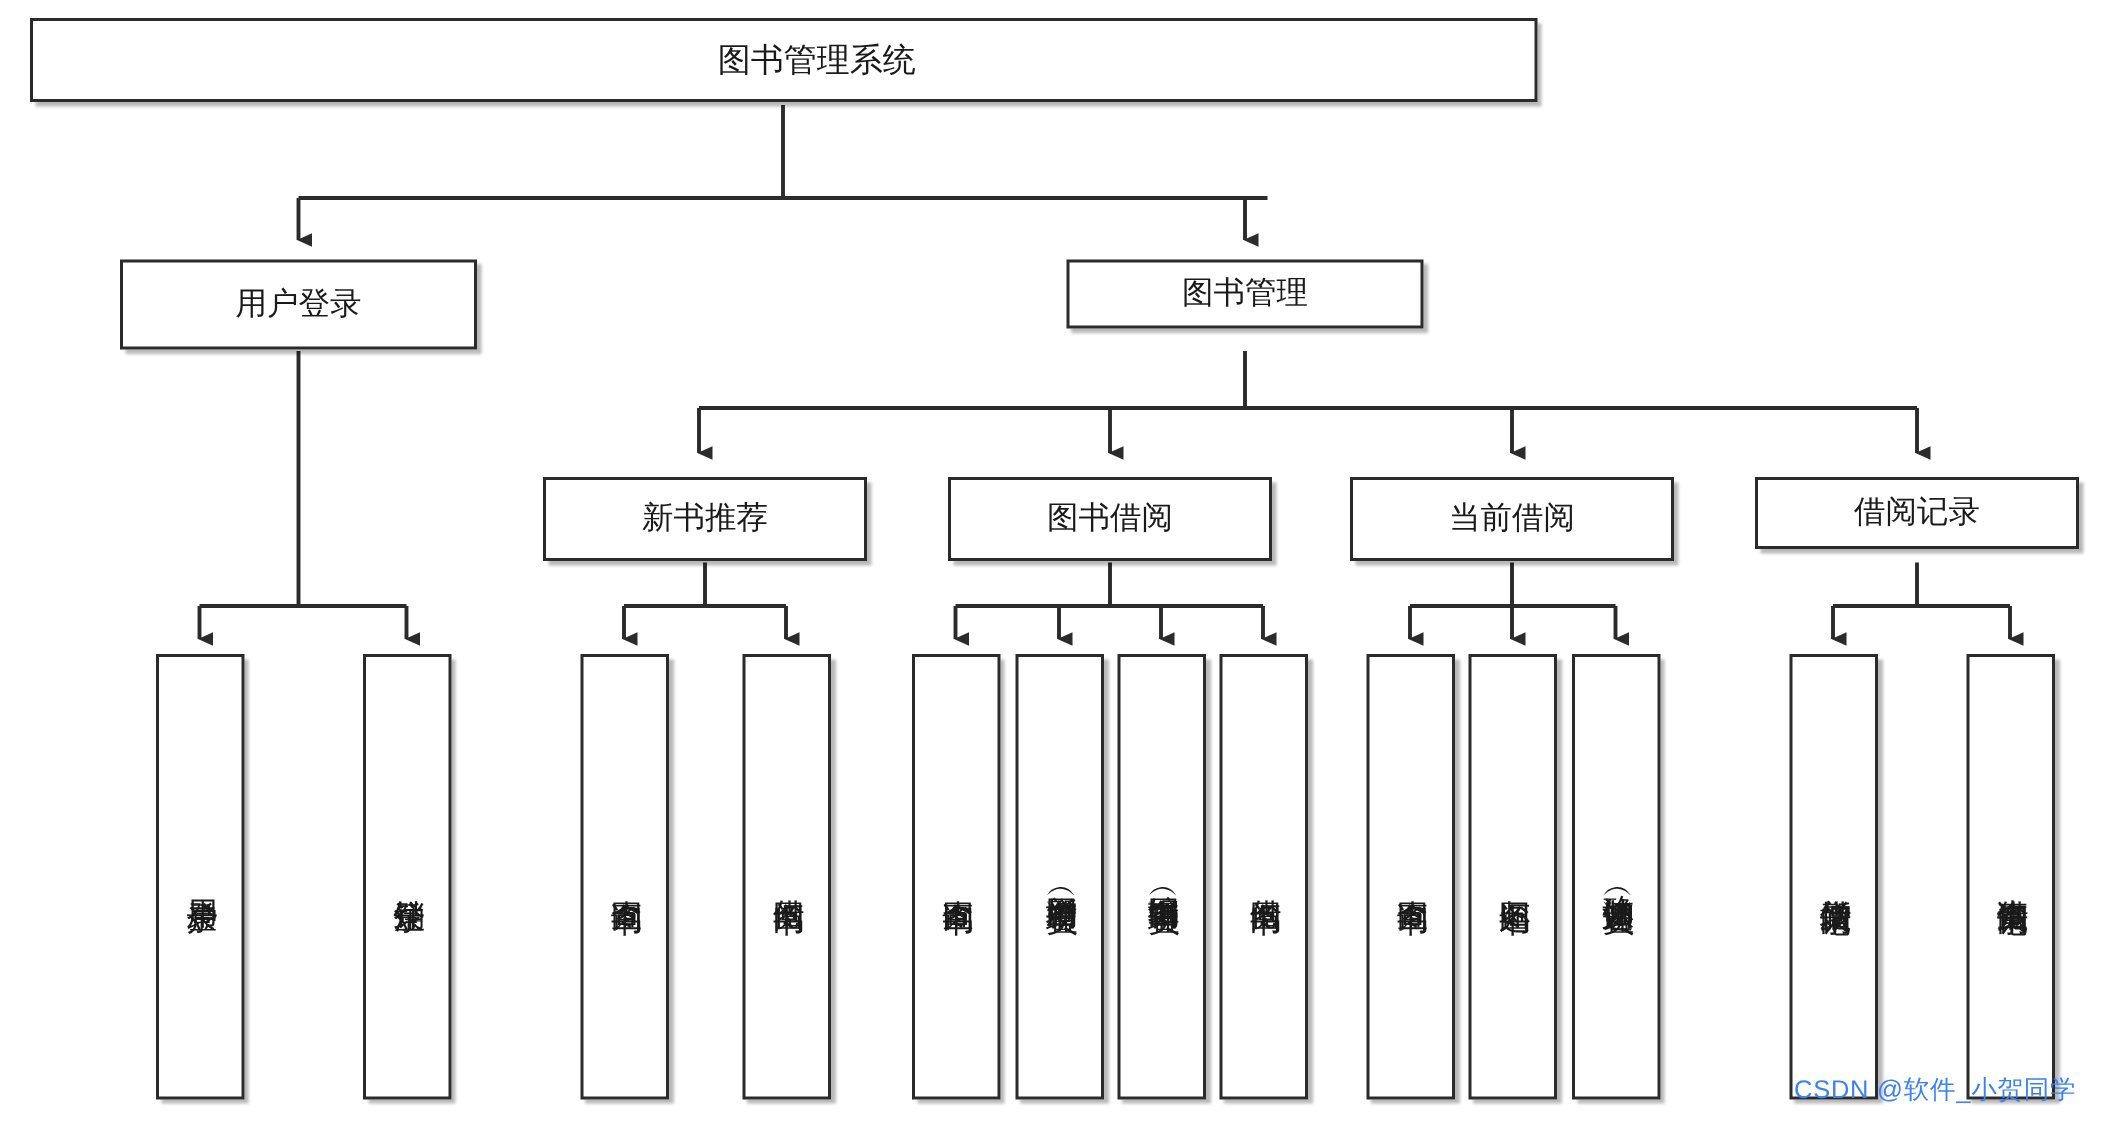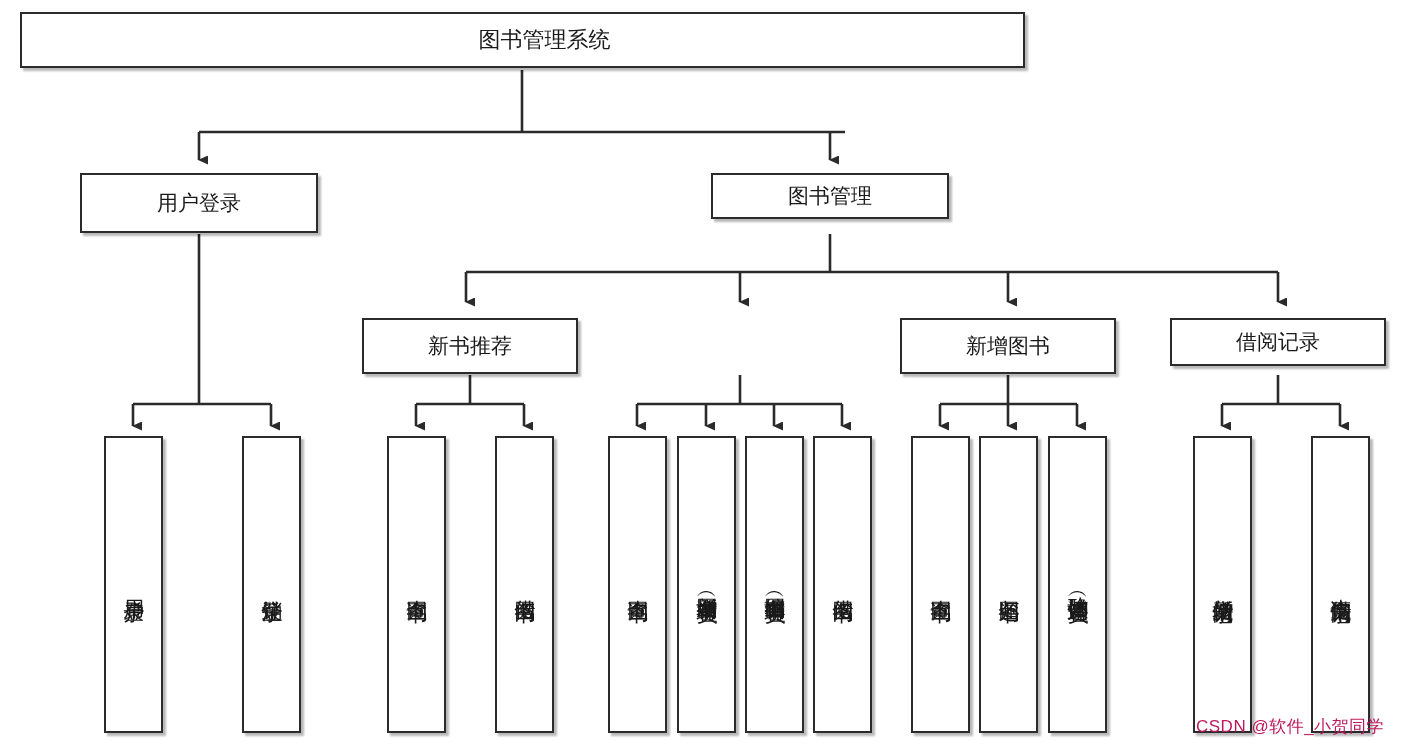--- a/index.html
+++ b/index.html
@@ -56,21 +56,21 @@
     justify-content: center;
   }
   .node.leaf .vtext {
     writing-mode: vertical-rl;
     text-orientation: upright;
     display: block;
     white-space: nowrap;
   }
   .watermark {
     position: absolute;
-    color: #be185d;
+    color: #3b82f6;
     font-size: 17px;
     letter-spacing: 0.5px;
     white-space: nowrap;
     user-select: none;
   }
 </style>
 </head>
 <body>
 
 <div id="canvas">
@@ -132,22 +132,25 @@
   <div class="node h" style="left:80px; top:173px; width:238px; height:60px;">
     <span>用户登录</span>
   </div>
   <div class="node h" style="left:711px; top:173px; width:238px; height:46px;">
     <span>图书管理</span>
   </div>
 
   <div class="node h" style="left:362px; top:318px; width:216px; height:56px;text-align:right;">
     <span>新书推荐</span>
   </div>
+  <div class="node h" style="left:632px; top:318px; width:216px; height:56px;">
+    <span>图书借阅</span>
+  </div>
   <div class="node h" style="left:900px; top:318px; width:216px; height:56px;">
-    <span>新增图书</span>
+    <span>当前借阅</span>
   </div>
   <div class="node h" style="left:1170px; top:318px; width:216px; height:48px;">
     <span>借阅记录</span>
   </div>
 
   <div class="node leaf" style="left:104px; top:436px; width:59px; height:297px;">
     <span class="vtext">用户登录</span>
   </div>
   <div class="node leaf" style="left:242px; top:436px; width:59px; height:297px;">
     <span class="vtext">注销登录</span>

